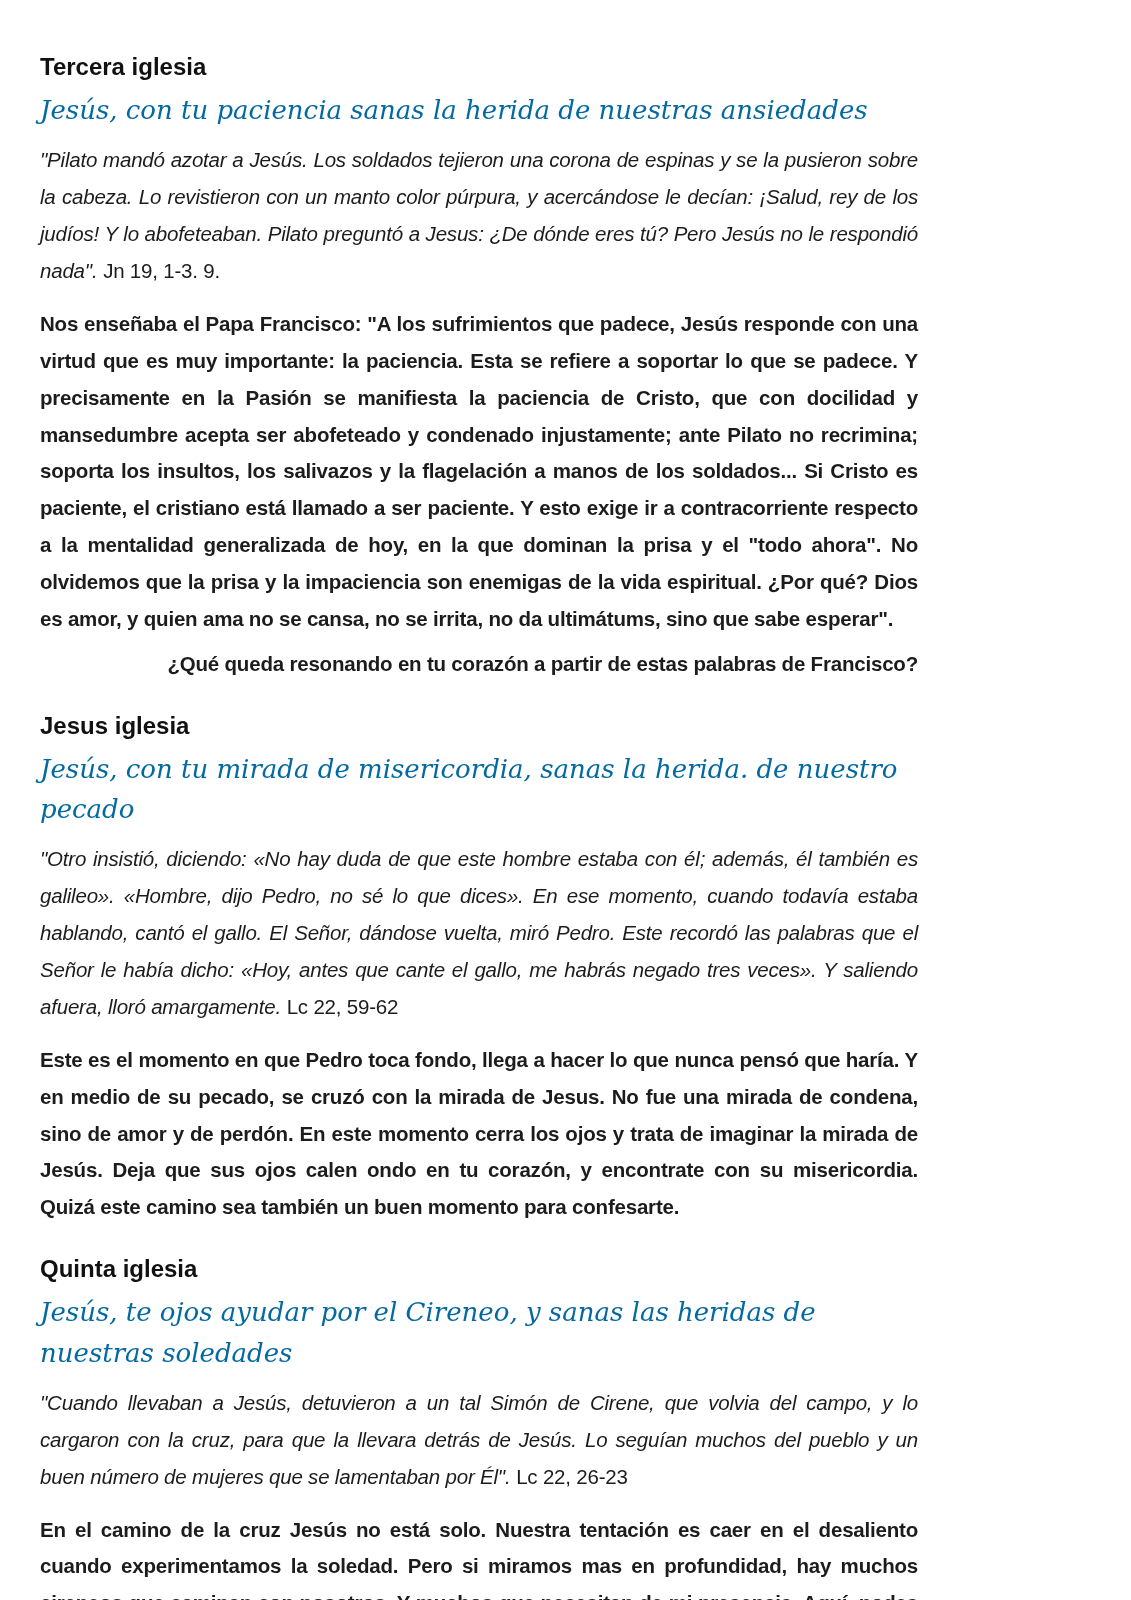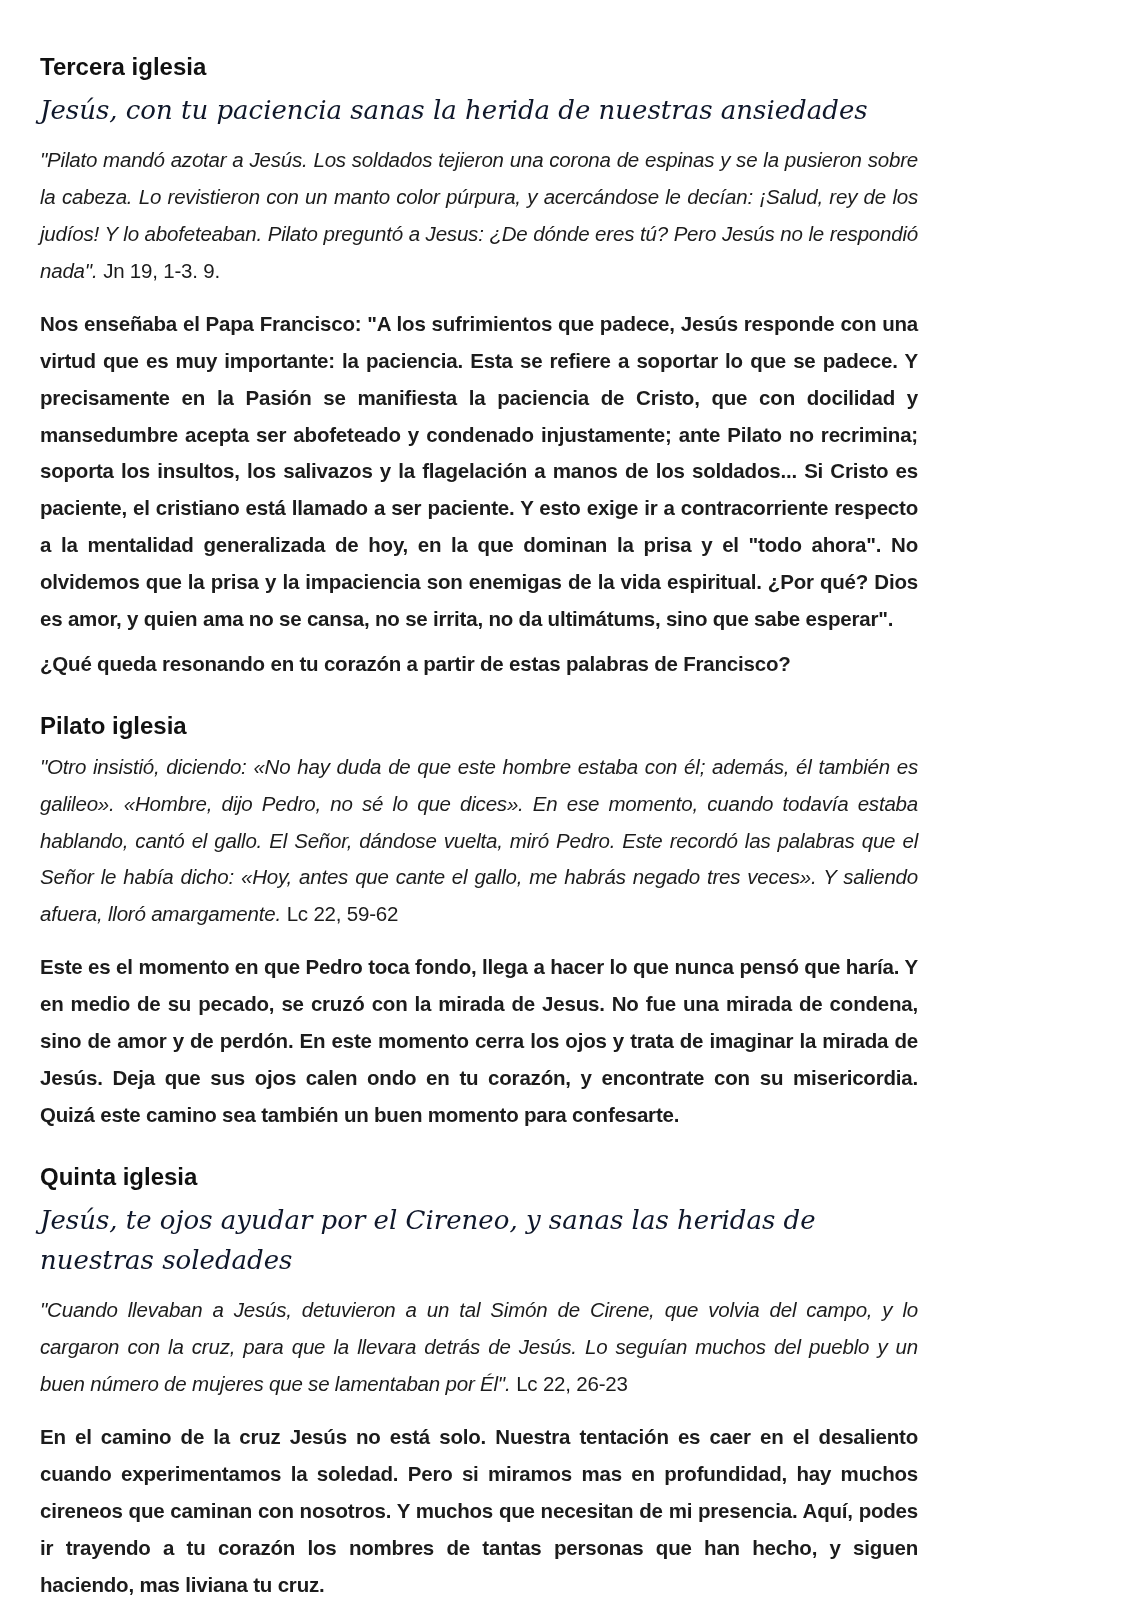--- a/index.html
+++ b/index.html
@@ -29,21 +29,21 @@
     margin: 0 0 8px 0;
     line-height: 1.25;
   }
   .section-subtitle {
     font-family: cursive, "DejaVu Serif", serif;
     font-style: italic;
     font-weight: 400;
     font-size: 26px;
     line-height: 1.55;
     margin: 0 0 12px 0;
-    color: #0f172a;
+    color: #0369a1;
   }
   .scripture-quote {
     font-style: italic;
     text-align: justify;
     font-size: 20.5px;
     line-height: 1.8;
     letter-spacing: -0.2px;
     margin: 0 0 16px 0;
   }
   .quote-ref {
@@ -53,39 +53,40 @@
   }
   .reflection {
     text-align: justify;
     font-size: 20.5px;
     line-height: 1.8;
     letter-spacing: -0.2px;
     margin: 0 0 8px 0;
     font-weight: bold;
   }
   .question {
-    text-align: left;
+    text-align: right;
     margin: 0;
   }
 </style>
 </head>
 <body>
 
 <div class="page">
 
   <section class="church-section">
     <h2 class="section-heading">Tercera iglesia</h2>
     <p class="section-subtitle">Jesús, con tu paciencia sanas la herida de nuestras ansiedades</p>
     <p class="scripture-quote"><span class="quote-text">"Pilato mandó azotar a Jesús. Los soldados tejieron una corona de espinas y se la pusieron sobre la cabeza. Lo revistieron con un manto color púrpura, y acercándose le decían: ¡Salud, rey de los judíos! Y lo abofeteaban. Pilato preguntó a Jesus: ¿De dónde eres tú? Pero Jesús no le respondió nada".</span><span class="quote-ref">Jn 19, 1-3. 9.</span></p>
     <p class="reflection">Nos enseñaba el Papa Francisco:  "A los sufrimientos que padece, Jesús responde con una virtud que es muy importante: la paciencia. Esta se refiere a soportar lo que se padece. Y precisamente en la Pasión se manifiesta la paciencia de Cristo, que con docilidad y mansedumbre acepta ser abofeteado y condenado injustamente; ante Pilato no recrimina; soporta los insultos, los salivazos y la flagelación a manos de los soldados... Si Cristo es paciente, el cristiano está llamado a ser paciente. Y esto exige ir a contracorriente respecto a la mentalidad generalizada de hoy, en la que dominan la prisa y el "todo ahora". No olvidemos que la prisa y la impaciencia son enemigas de la vida espiritual. ¿Por qué?  Dios es amor, y quien ama no se cansa, no se irrita, no da ultimátums, sino que sabe esperar".</p>
     <p class="reflection question">¿Qué queda resonando en tu corazón a partir de estas palabras de Francisco?</p>
   </section>
 
   <section class="church-section">
-    <h2 class="section-heading">Pilato iglesia</h2>
+    <h2 class="section-heading">Jesus iglesia</h2>
+    <p class="section-subtitle">Jesús, con tu mirada de misericordia, sanas la herida. de nuestro pecado</p>
     <p class="scripture-quote"><span class="quote-text">"Otro insistió, diciendo: «No hay duda de que este hombre estaba con él; además, él también es galileo». «Hombre, dijo Pedro, no sé lo que dices». En ese momento, cuando todavía estaba hablando, cantó el gallo. El Señor, dándose vuelta, miró Pedro. Este recordó las palabras que el Señor le había dicho: «Hoy, antes que cante el gallo, me habrás negado tres veces». Y saliendo afuera, lloró amargamente.</span><span class="quote-ref">Lc 22, 59-62</span></p>
     <p class="reflection">Este es el momento en que Pedro toca fondo, llega a hacer lo que nunca pensó que haría. Y en medio de su pecado, se cruzó con la mirada de Jesus. No fue una mirada de condena, sino de amor y de perdón. En este momento cerra los ojos y trata de imaginar la mirada de Jesús. Deja que sus ojos calen ondo en tu corazón, y encontrate con su misericordia. Quizá este camino sea también un buen momento para confesarte.</p>
   </section>
 
   <section class="church-section">
     <h2 class="section-heading">Quinta iglesia</h2>
     <p class="section-subtitle">Jesús, te ojos ayudar por el Cireneo, y sanas las heridas de nuestras soledades</p>
     <p class="scripture-quote"><span class="quote-text">"Cuando llevaban a Jesús, detuvieron a un tal Simón de Cirene, que volvia del campo, y lo cargaron con la cruz, para que la llevara detrás de Jesús. Lo seguían muchos del pueblo y un buen número de mujeres que se lamentaban por Él".</span><span class="quote-ref">Lc 22, 26-23</span></p>
     <p class="reflection">En el camino de la cruz Jesús no está solo. Nuestra tentación es caer en el desaliento cuando experimentamos la soledad. Pero si miramos mas en profundidad, hay muchos cireneos que caminan con nosotros. Y muchos que necesitan de mi presencia. Aquí, podes ir trayendo a tu corazón los nombres de tantas personas que han hecho, y siguen haciendo, mas liviana tu cruz.</p>
   </section>

